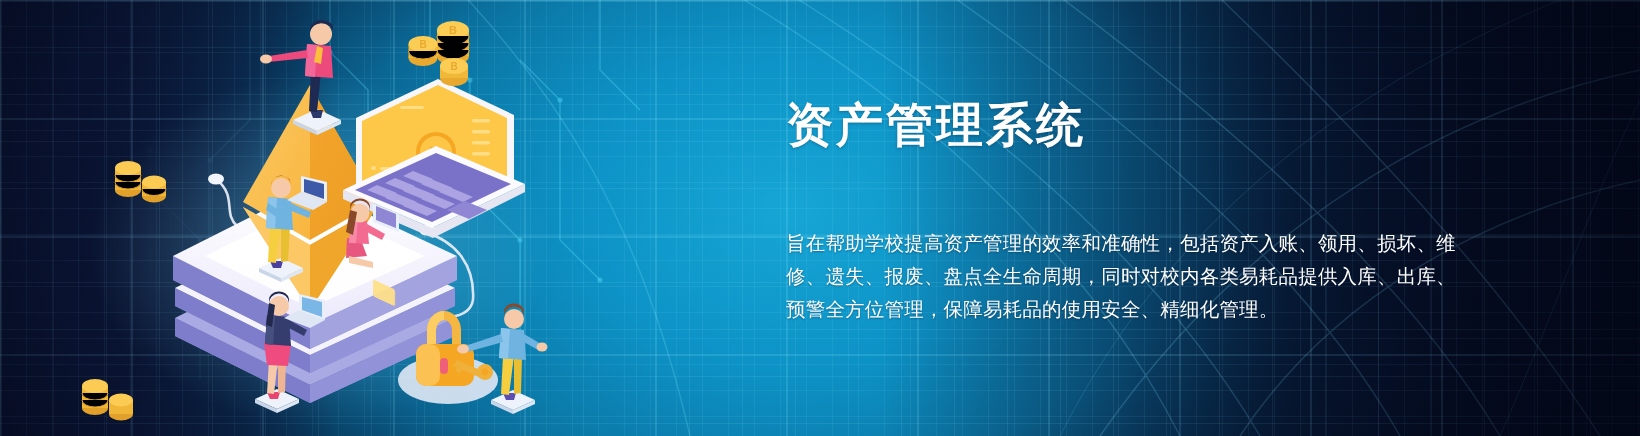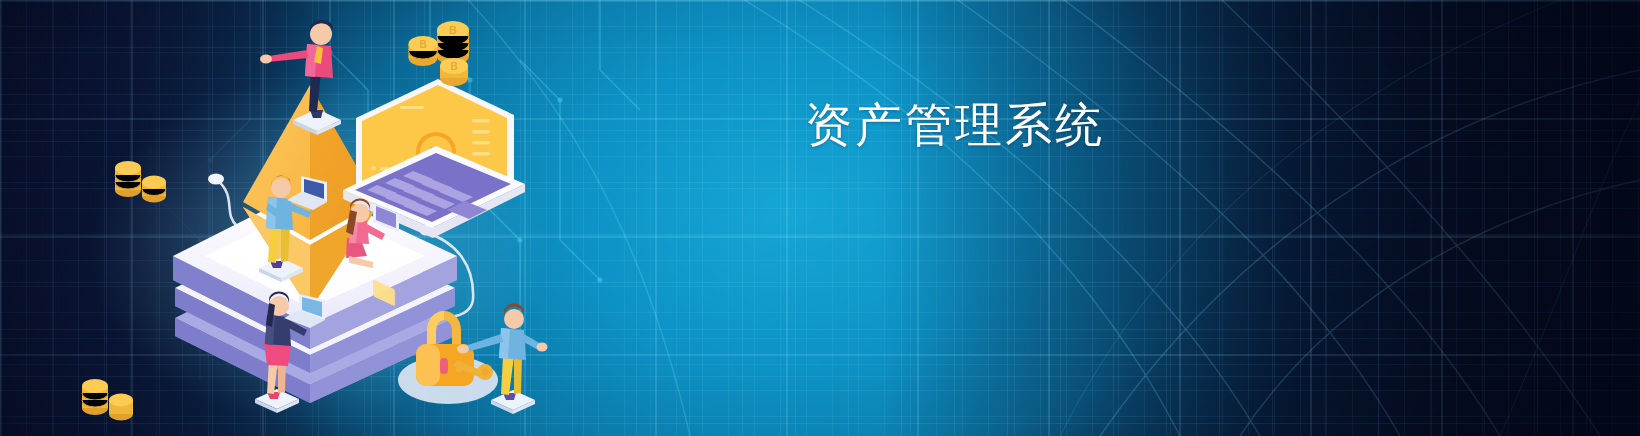--- a/index.html
+++ b/index.html
@@ -64,23 +64,22 @@
   #illustration{
     position:absolute; left:55px; top:0; width:560px; height:436px;
   }
 
   
   #copy{
     position:absolute; left:786px; top:96px; width:700px;
   }
   #title{
     font-size:47px; line-height:1.22; color:#ffffff;
-    letter-spacing:3px; font-weight:400;
+    letter-spacing:3px; font-weight:700;
     text-shadow:0 1px 3px rgba(0,30,60,.35);
-    margin-left:19px;
   }
   #desc{
     margin-top:74px;
     font-size:19.5px; line-height:33px; color:#ffffff;
     letter-spacing:.2px; font-weight:400; width:678px;
     text-shadow:0 1px 2px rgba(0,20,50,.4);
   }
 </style>
 </head>
 <body>
@@ -415,15 +414,16 @@
           <circle cx="430" cy="372" r="3.5" fill="#f5a623"></circle>
           <path d="M404 364 l-4 7 5 2 4 -7 Z" fill="#f0b13a"></path>
         </g>
       </g>
 
     </svg>
   </div>
 
   <div id="copy">
     <h1 id="title">资产管理系统</h1>
+    <p id="desc">旨在帮助学校提高资产管理的效率和准确性，包括资产入账、领用、损坏、维修、遗失、报废、盘点全生命周期，同时对校内各类易耗品提供入库、出库、预警全方位管理，保障易耗品的使用安全、精细化管理。</p>
   </div>
 
 </div>
 
 </body></html>

